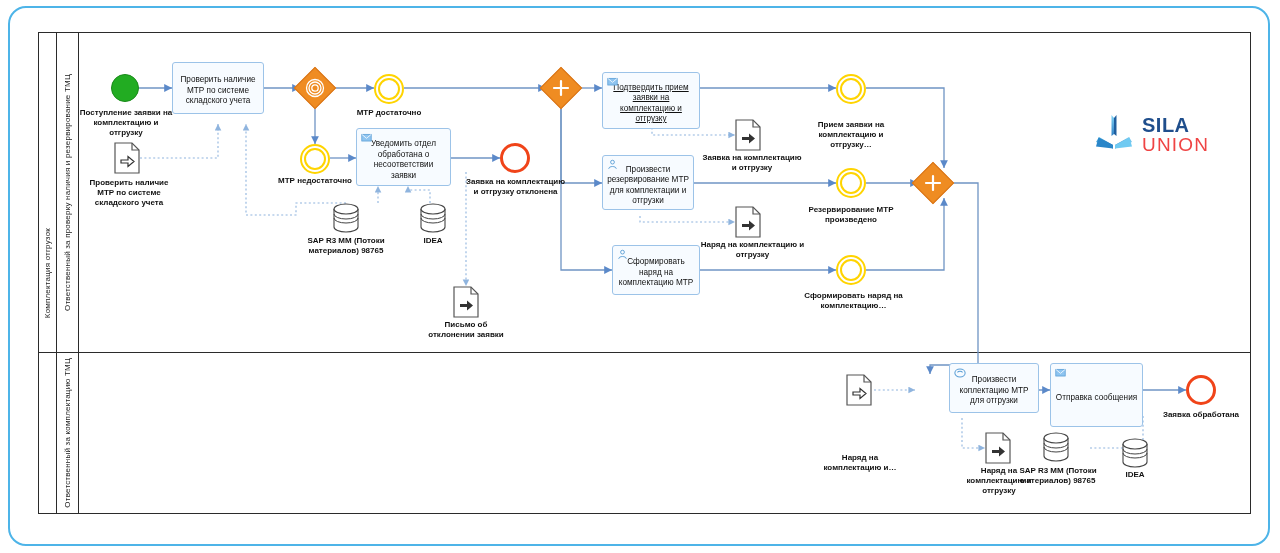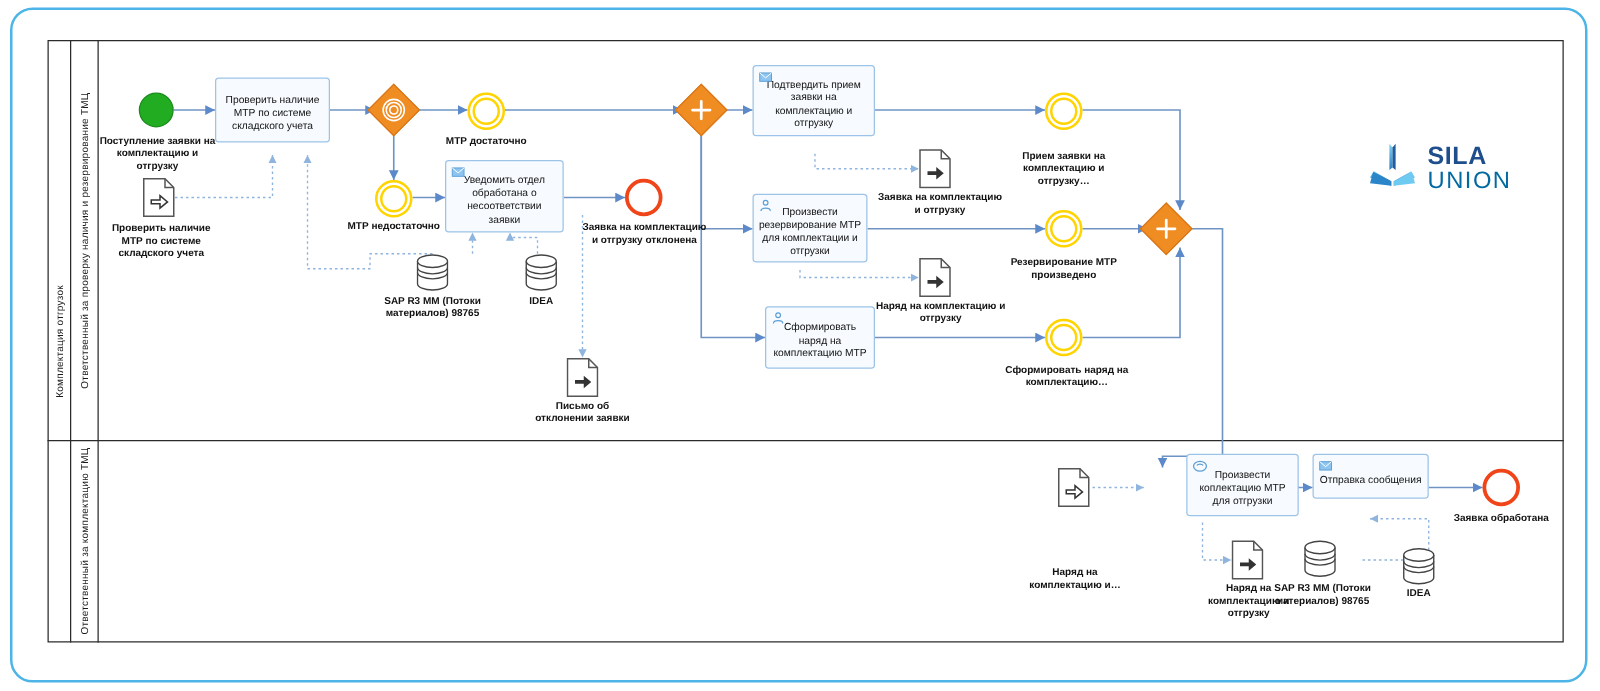--- a/index.html
+++ b/index.html
@@ -32,21 +32,21 @@
   .gw-ic{position:absolute;left:0;top:0;width:30px;height:30px;display:flex;align-items:center;justify-content:center;}
 
   .lbl{position:absolute;text-align:center;font-size:8px;line-height:10px;color:#111;font-weight:bold;}
 
   .dobj{position:absolute;width:26px;height:32px;}
   .dstore{position:absolute;width:26px;height:30px;}
 
   .logo{position:absolute;display:flex;align-items:center;gap:7px;margin-top:40px;}
   .logo-txt{display:flex;flex-direction:column;line-height:1;}
   .logo-sila{font-size:20px;font-weight:bold;color:#1f4e8c;letter-spacing:.5px;}
-  .logo-union{font-size:19px;color:#0369a1;letter-spacing:1.2px;}
+  .logo-union{font-size:19px;color:#ef4444;letter-spacing:1.2px;}
 </style>
 </head>
 <body>
 
 <div id="canvas">
 
   <div class="outer-frame"></div>
 
   <div class="pool"></div>
   <div class="pool-label">
@@ -210,21 +210,21 @@
 
   <div class="gw-wrap" style="left:546px;top:73px;">
     <div class="gw"></div>
     <div class="gw-ic">
       <svg width="18" height="18" viewBox="0 0 18 18">
         <path d="M9,2 L9,16 M2,9 L16,9" stroke="#fff" stroke-width="2.2" stroke-linecap="round"></path>
       </svg>
     </div>
   </div>
 
-  <div class="task" style="left:602px;top:52px;width:98px;height:57px;">
+  <div class="task" style="left:602px;top:72px;width:98px;height:57px;text-decoration:underline;">
     <span class="ticon">
       <svg width="11" height="11" viewBox="0 0 14 14">
         <rect x="1" y="3" width="12" height="8.5" fill="#8ec4f0" stroke="#5c9fd6" stroke-width="1"></rect>
         <path d="M1,3 L7,8 L13,3" fill="none" stroke="#fff" stroke-width="1"></path>
       </svg>
     </span>
     <span class="tx">Подтвердить прием заявки на комплектацию и отгрузку</span>
   </div>
 
   <div class="dobj" style="left:735px;top:119px;">
@@ -301,21 +301,21 @@
   <div class="task" style="left:915px;top:363px;width:90px;height:50px;margin-left:34px;">
     <span class="ticon">
       <svg width="12" height="12" viewBox="0 0 14 14">
         <ellipse cx="7" cy="7" rx="6" ry="4.6" fill="none" stroke="#5c9fd6" stroke-width="1.2"></ellipse>
         <path d="M4,6.2 C5.4,4.6 8.6,4.6 10,6.2" fill="none" stroke="#5c9fd6" stroke-width="1.2"></path>
       </svg>
     </span>
     <span class="tx">Произвести коплектацию МТР для отгрузки</span>
   </div>
 
-  <div class="task" style="left:1050px;top:363px;width:93px;height:36px;">
+  <div class="task" style="left:1050px;top:363px;width:93px;height:64px;">
     <span class="ticon">
       <svg width="11" height="11" viewBox="0 0 14 14">
         <rect x="1" y="3" width="12" height="8.5" fill="#8ec4f0" stroke="#5c9fd6" stroke-width="1"></rect>
         <path d="M1,3 L7,8 L13,3" fill="none" stroke="#fff" stroke-width="1"></path>
       </svg>
     </span>
     <span class="tx">Отправка сообщения</span>
   </div>
 
   <div class="ev ev-end" style="left:1186px;top:375px;width:30px;height:30px;"></div>

